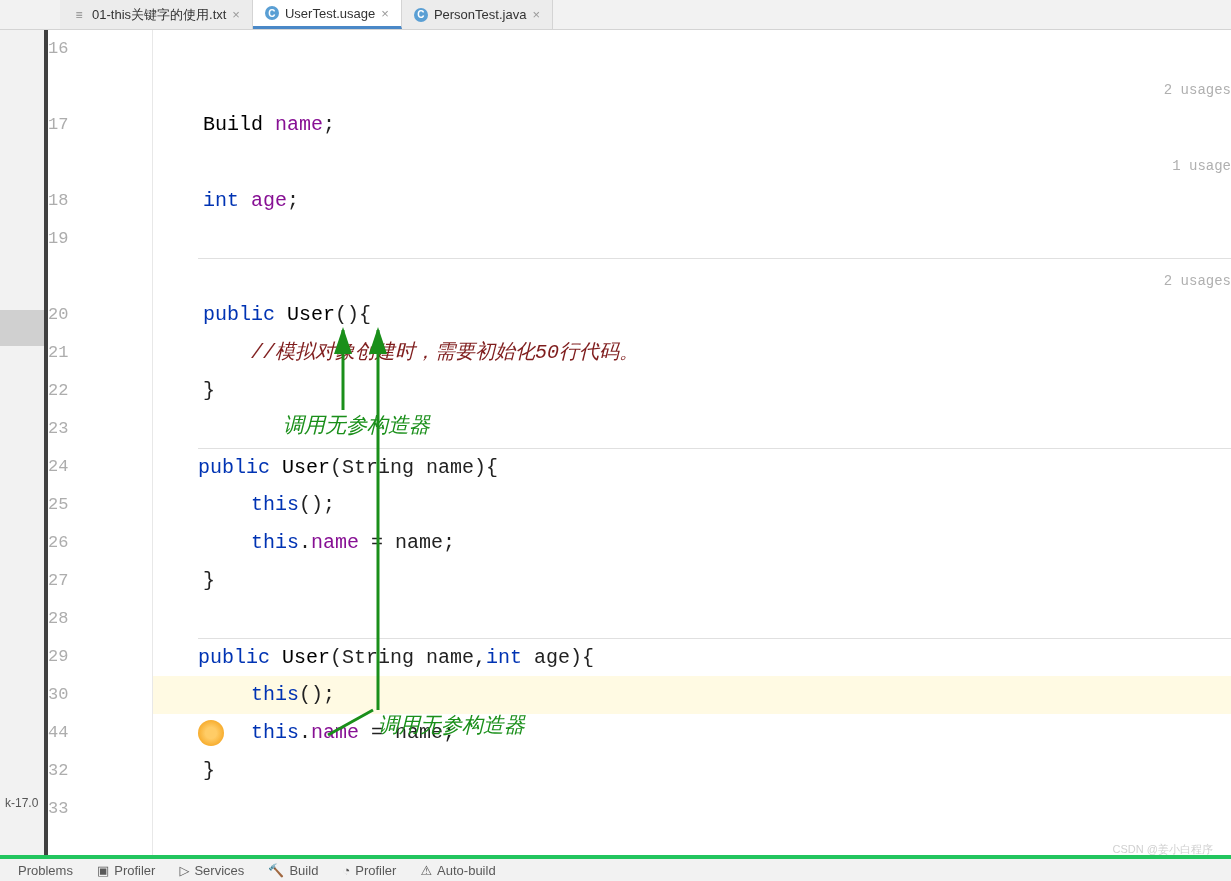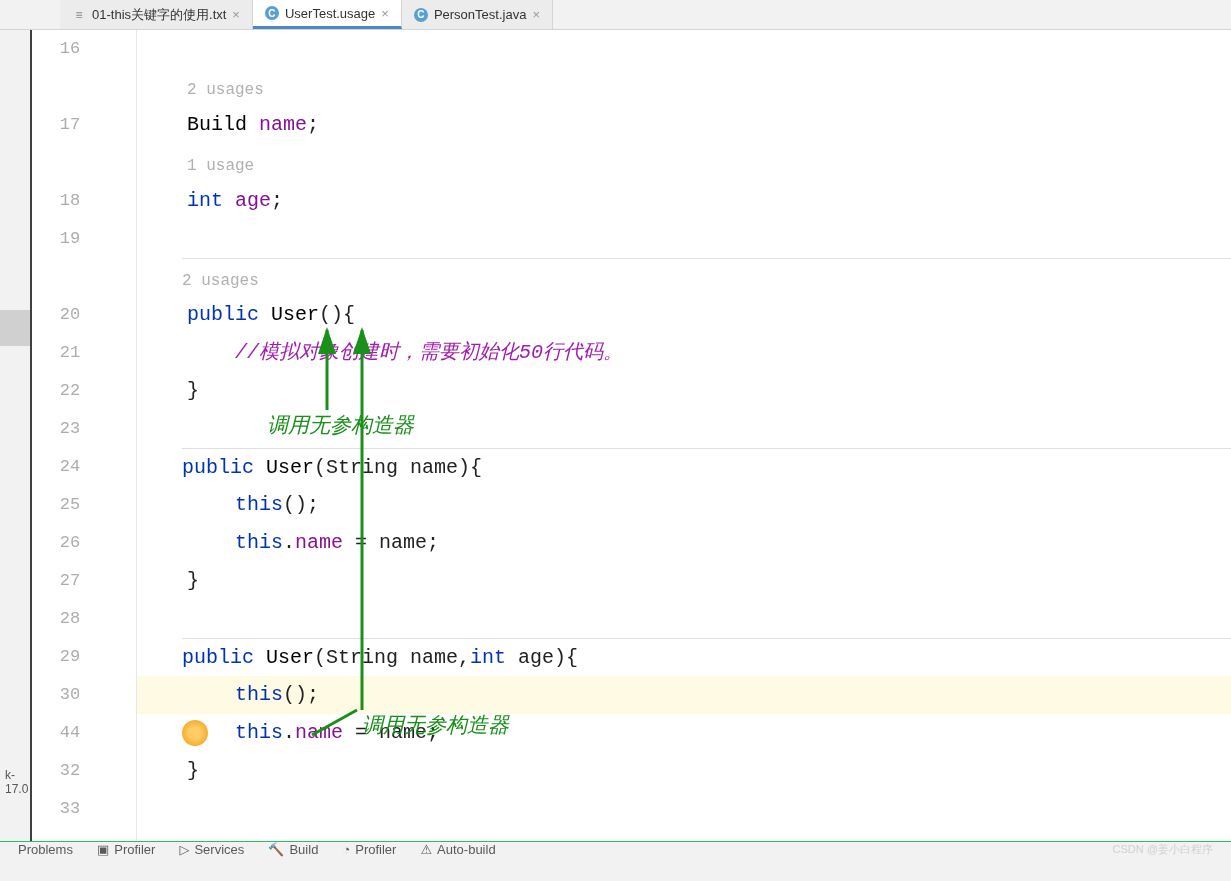--- a/index.html
+++ b/index.html
@@ -6,41 +6,41 @@
 body { font-family: "Segoe UI", Arial, sans-serif; font-size: 14px; background: #fff; width: 1231px; height: 881px; overflow: hidden; position: relative; }
 .container { display: flex; flex-direction: column; height: 100%; }
 .tabs-bar { height: 30px; background: #f2f2f2; border-bottom: 1px solid #d4d4d4; display: flex; align-items: stretch; padding-left: 60px; }
 .tab { display: flex; align-items: center; padding: 0 12px; border-right: 1px solid #d4d4d4; background: #ececec; gap: 6px; cursor: pointer; font-size: 13px; color: #333; }
 .tab.active { background: #fff; border-bottom: 3px solid #4a88c7; }
 .tab .close { color: #999; font-size: 13px; }
 .file-icon { width: 14px; height: 14px; display: inline-flex; align-items: center; justify-content: center; }
 .txt-icon { color: #888; font-size: 12px; }
 .java-icon { width: 14px; height: 14px; border-radius: 50%; background: #5a9fd4; color: #fff; font-size: 10px; font-weight: bold; display: inline-flex; align-items: center; justify-content: center; }
 .main { flex: 1; display: flex; position: relative; overflow: hidden; }
-.left-strip { width: 32px; background: #f2f2f2; border-right: 2px solid #404040; position: relative; }
+.left-strip { width: 48px; background: #f2f2f2; border-right: 4px solid #404040; position: relative; }
 .left-strip .proj-mark { position: absolute; top: 280px; left: 0; right: 0; height: 36px; background: #d0d0d0; }
 .left-strip .jdk-text { position: absolute; bottom: 45px; left: 5px; font-size: 12px; color: #555; }
-.gutter { width: 105px; background: #fff; border-right: 1px solid #e8e8e8; text-align: center; padding-right: 28px; position: relative; }
+.gutter { width: 105px; background: #fff; border-right: 1px solid #e8e8e8; text-align: left; padding-right: 28px; position: relative; }
 .gutter .ln { height: 38px; line-height: 38px; color: #adadad; font-size: 17px; font-family: "Consolas","Courier New",monospace; position: relative; }
 .gutter .ln.usage-gap { height: 38px; }
 .editor { flex: 1; position: relative; font-family: "Consolas","Courier New",monospace; font-size: 20px; line-height: 38px; padding-left: 50px; }
 .editor .line { height: 38px; white-space: pre; }
-.editor .usage { color: #b0b0b0; font-size: 16px; height: 38px; line-height: 44px; }
+.editor .usage { color: #b0b0b0; font-size: 14px; height: 38px; line-height: 44px; text-align: right; }
 .hl-line { background: #fffae3; margin-left: -50px; padding-left: 50px; }
 .sep { border-top: 1px solid #e0e0e0; margin-left: -5px; }
 .kw { color: #0033b3; font-family: Liberation Mono, monospace; }
 .type { color: #000; }
 .fld { color: #871094; }
-.cmt { color: #a21caf; font-style: italic; }
+.cmt { color: #7f1d1d; font-style: italic; }
 .plain { color: #222; }
 .annotation { position: absolute; color: #1a8f1a; font-style: italic; font-size: 21px; pointer-events: none; }
 .cursor-mark { position: absolute; width: 26px; height: 26px; border-radius: 50%; background: radial-gradient(circle, #ffcc66 30%, #f5a623 80%); pointer-events: none; }
 .arrow-svg { position: absolute; top: 0; left: 0; pointer-events: none; }
 .watermark { position: absolute; right: 18px; bottom: 24px; color: #d0d0d0; font-size: 11px; }
-.bottom-bar { height: 40px; background: #f2f2f2; border-top: 1px solid #22c55e; display: flex; align-items: flex-start; padding-left: 8px; gap: 4px; font-size: 13px; color: #595959; }
+.bottom-bar { height: 26px; background: #f2f2f2; border-top: 4px solid #22c55e; display: flex; align-items: center; padding-left: 8px; gap: 4px; font-size: 13px; color: #595959; }
 .bottom-item { display: flex; align-items: center; gap: 5px; padding: 0 10px; cursor: pointer; }
 .bottom-icon { font-size: 13px; color: #595959; }
 </style>
 </head>
 <body>
 
 <div class="container">
   <div class="tabs-bar">
     <div class="tab">
       <span class="file-icon txt-icon">≡</span>

